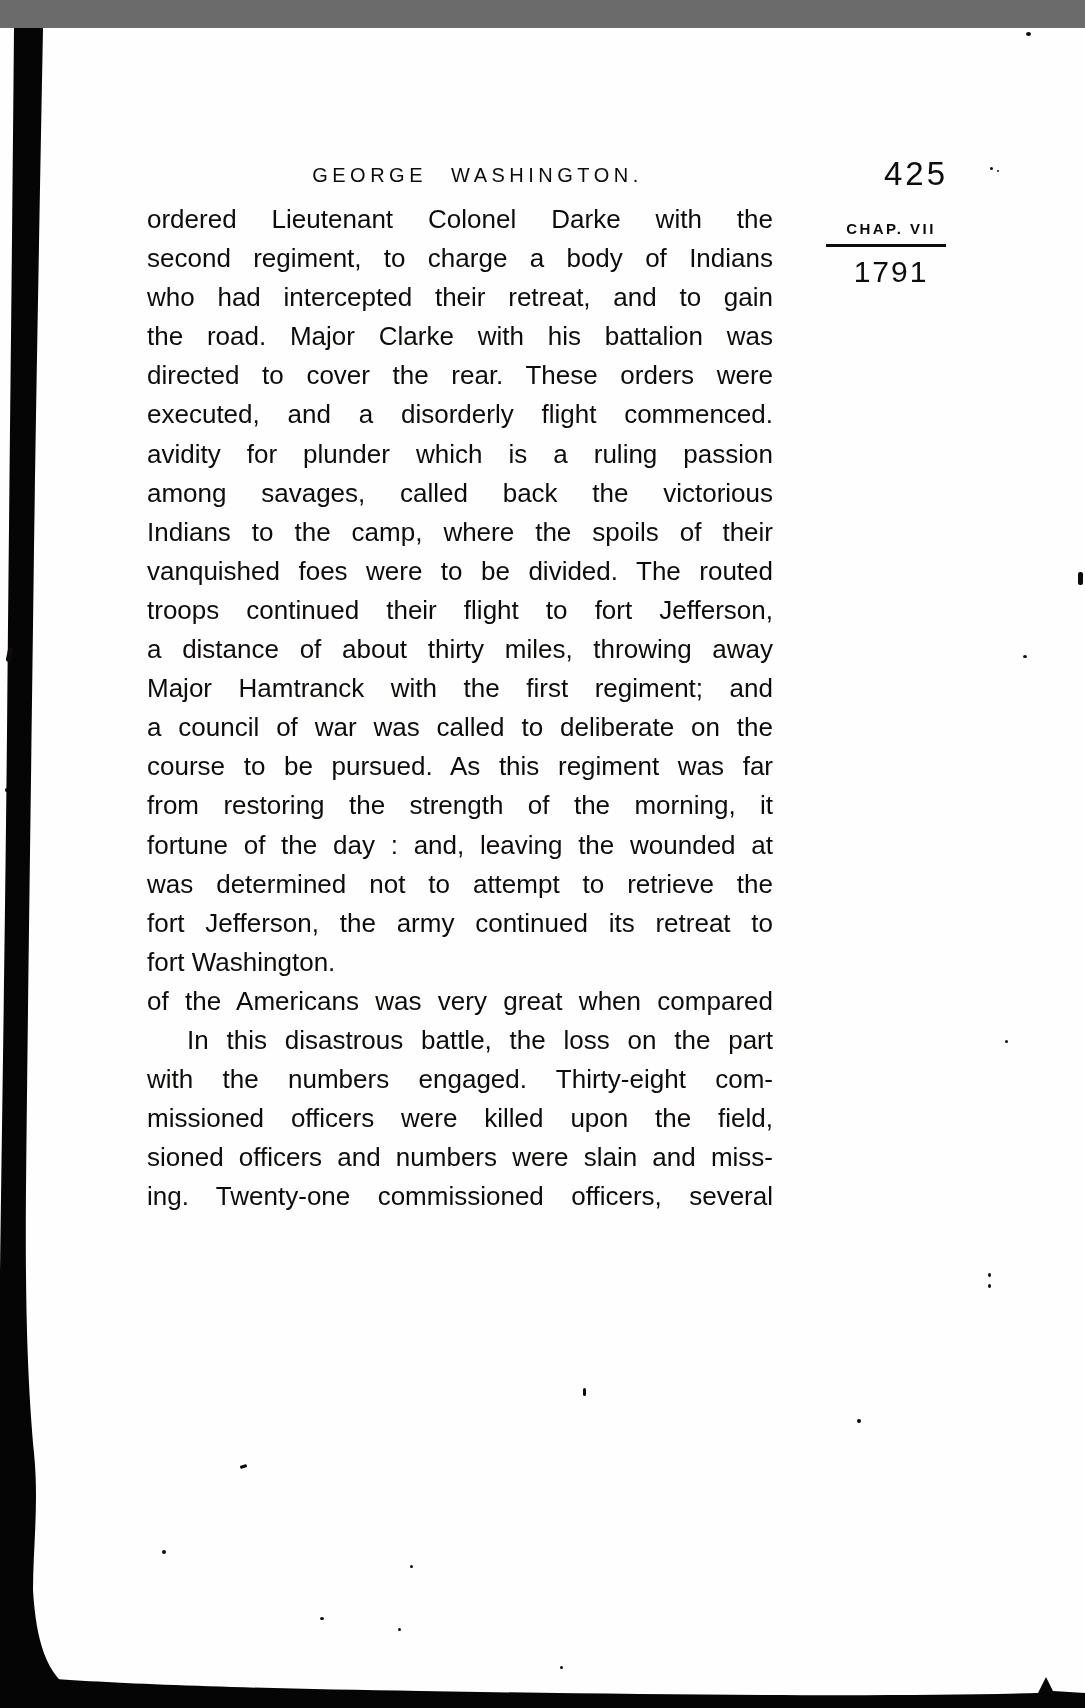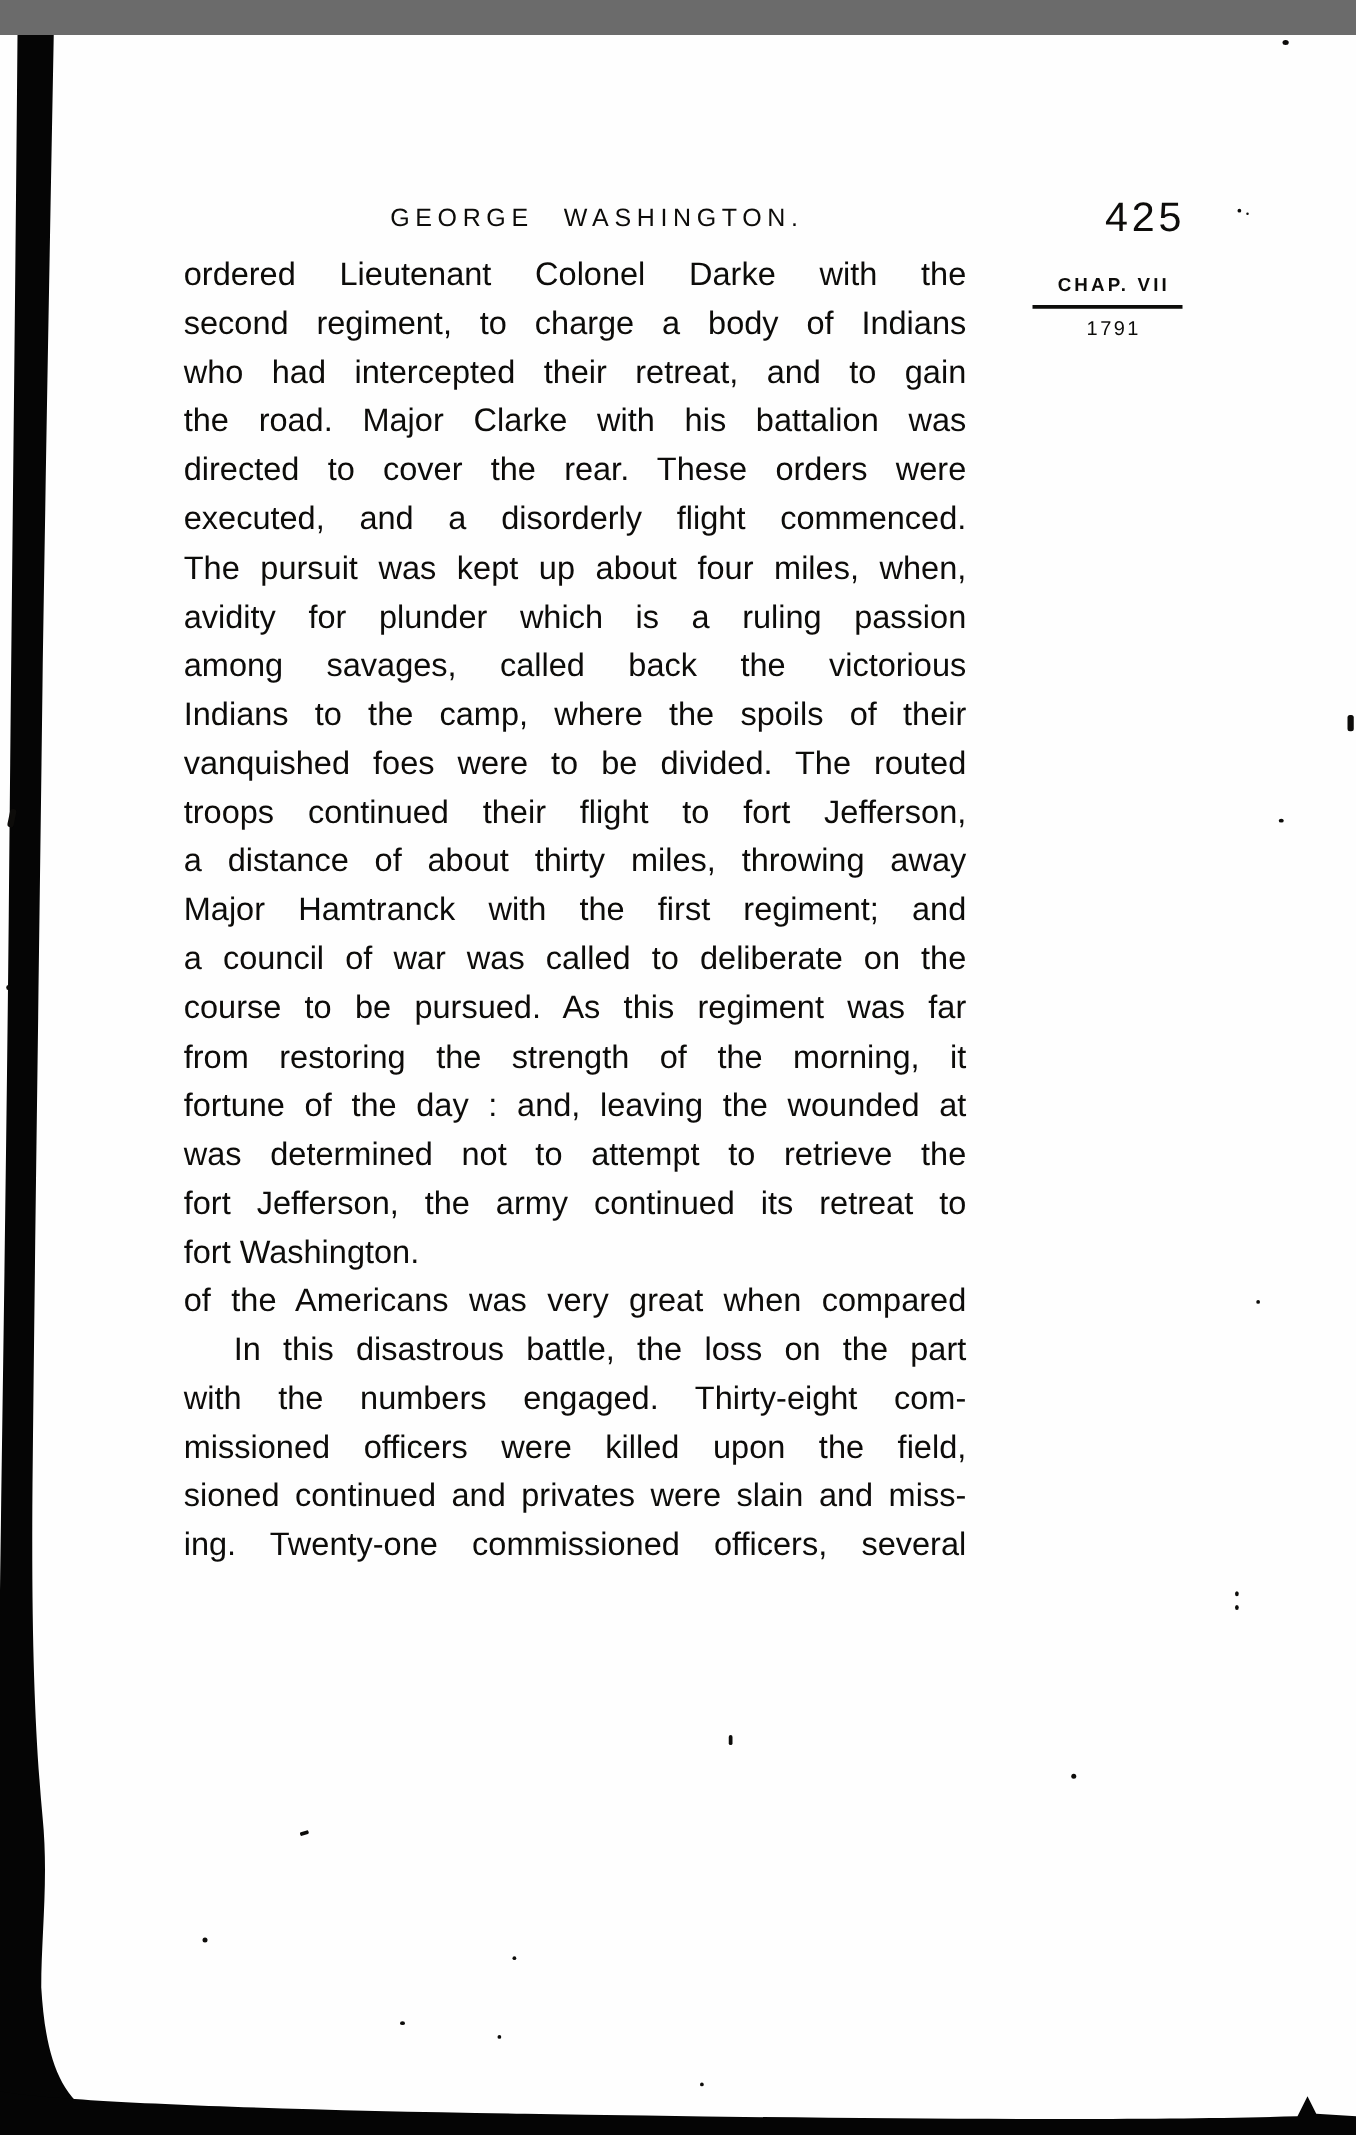--- a/index.html
+++ b/index.html
@@ -20,21 +20,21 @@
     position:absolute;left:884px;top:127px;
     font-size:33px;letter-spacing:3px;
   }
   .margin-note{position:absolute;left:826px;top:192px;width:130px;}
   .chapter-label{
     font-size:15px;font-weight:bold;letter-spacing:2.5px;
     text-align:center;white-space:nowrap;
   }
   .chapter-rule{margin-top:7px;width:120px;height:3px;background:#0d0c0a;}
   .year-label{
-    margin-top:8px;text-align:center;font-size:16px;letter-spacing:2px;
+    margin-top:8px;text-align:center;font-size:30px;letter-spacing:2px;
   }
   .body-text{
     position:absolute;left:147px;top:172px;width:626px;
     font-size:26px;line-height:39.1px;
   }
   .line{
     text-align:justify;
     text-align-last:justify;
     height:39.1px;overflow:visible;white-space:nowrap;
   }
@@ -77,40 +77,39 @@
     <div class="year-label">1791</div>
   </div>
 
   <div class="body-text">
     <div class="line">ordered Lieutenant Colonel Darke with the</div>
     <div class="line">second regiment, to charge a body of Indians</div>
     <div class="line">who had intercepted their retreat, and to gain</div>
     <div class="line">the road.  Major Clarke with his battalion was</div>
     <div class="line">directed to cover the rear.  These orders were</div>
     <div class="line">executed, and a disorderly flight commenced.</div>
-    <div class="line">The pursuit was kept up about four miles, when,</div>
     <div class="line">avidity for plunder which is a ruling passion</div>
     <div class="line">among savages, called back the victorious</div>
     <div class="line">Indians to the camp, where the spoils of their</div>
     <div class="line">vanquished foes were to be divided.  The routed</div>
     <div class="line">troops continued their flight to fort Jefferson,</div>
     <div class="line">a distance of about thirty miles, throwing away</div>
     <div class="line">Major Hamtranck with the first regiment; and</div>
     <div class="line">a council of war was called to deliberate on the</div>
     <div class="line">course to be pursued.  As this regiment was far</div>
     <div class="line">from restoring the strength of the morning, it</div>
     <div class="line">fortune of the day : and, leaving the wounded at</div>
     <div class="line">was determined not to attempt to retrieve the</div>
     <div class="line">fort Jefferson, the army continued its retreat to</div>
     <div class="line par-last">fort Washington.</div>
     <div class="line">of the Americans was very great when compared</div>
     <div class="line indent">In this disastrous battle, the loss on the part</div>
     <div class="line">with the numbers engaged.  Thirty-eight com-</div>
     <div class="line">missioned officers were killed upon the field,</div>
-    <div class="line">sioned continued and privates were slain and miss-</div>
+    <div class="line">sioned officers and numbers were slain and miss-</div>
     <div class="line">ing.  Twenty-one commissioned officers, several</div>
   </div>
 
   <div class="speck" style="left:1026px;top:4px;width:5px;height:4px;"></div>
   <div class="speck" style="left:990px;top:139px;width:3px;height:3px;"></div>
   <div class="speck" style="left:997px;top:142px;width:2px;height:2px;"></div>
   <div class="speck" style="left:1078px;top:544px;width:5px;height:13px;border-radius:2px;"></div>
   <div class="speck" style="left:1023px;top:627px;width:4px;height:3px;"></div>
   <div class="speck" style="left:7px;top:619px;width:5px;height:15px;border-radius:3px;transform:rotate(12deg);"></div>
   <div class="speck" style="left:5px;top:760px;width:3px;height:4px;"></div>

